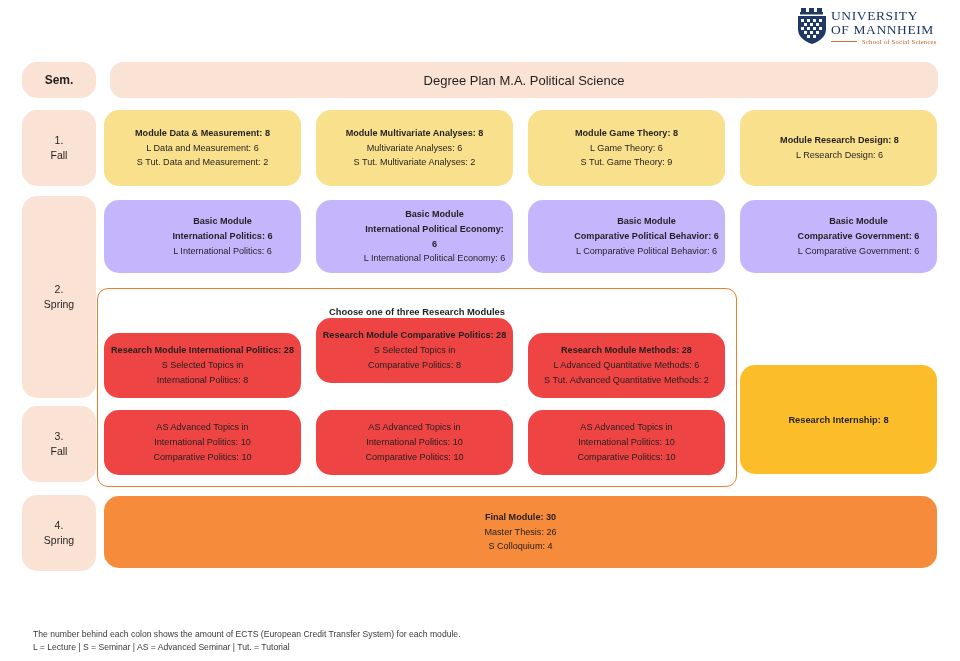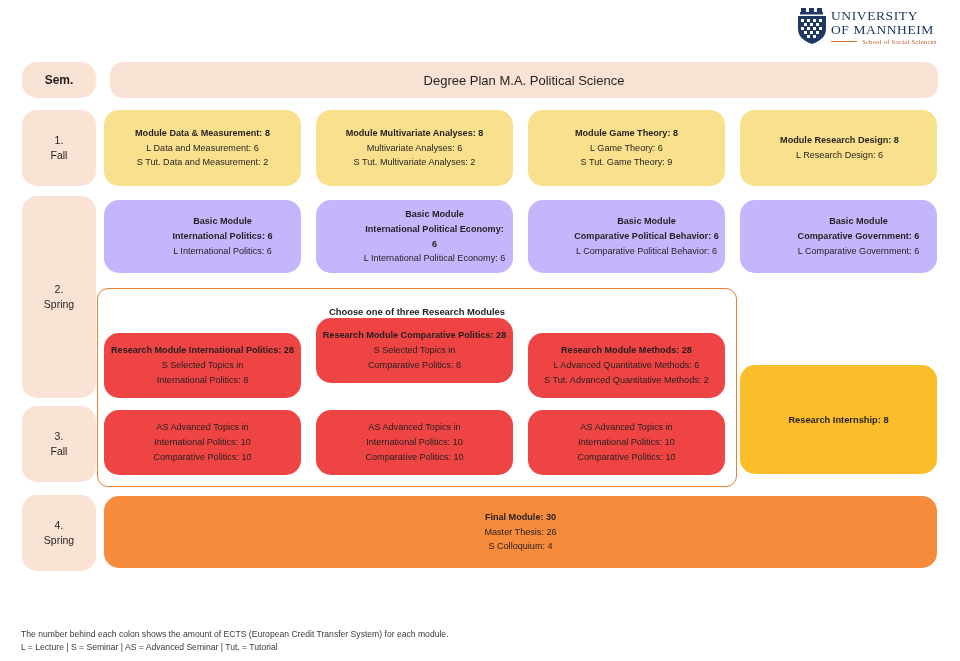--- a/index.html
+++ b/index.html
@@ -240,18 +240,18 @@
   <div class="box c-amber internship-lbl" style="left:740px; top:365px; width:197px; height:109px;">
     <span>Research Internship: 8</span>
   </div>
 
   <div class="box c-deeporange m4" style="left:104px; top:496px; width:833px; height:72px;">
     <span class="ttl">Final Module: 30</span>
     <span class="ln">Master Thesis: 26</span>
     <span class="ln">S Colloquium: 4</span>
   </div>
 
-  <div class="footer" style="left:21px; top:628px; width:880px;">
+  <div class="footer" style="left:33px; top:628px; width:880px;">
     <div>The number behind each colon shows the amount of ECTS (European Credit Transfer System) for each module.</div>
     <div>L = Lecture | S = Seminar | AS = Advanced Seminar | Tut. = Tutorial</div>
   </div>
 
 </div>
 
 </body></html>

